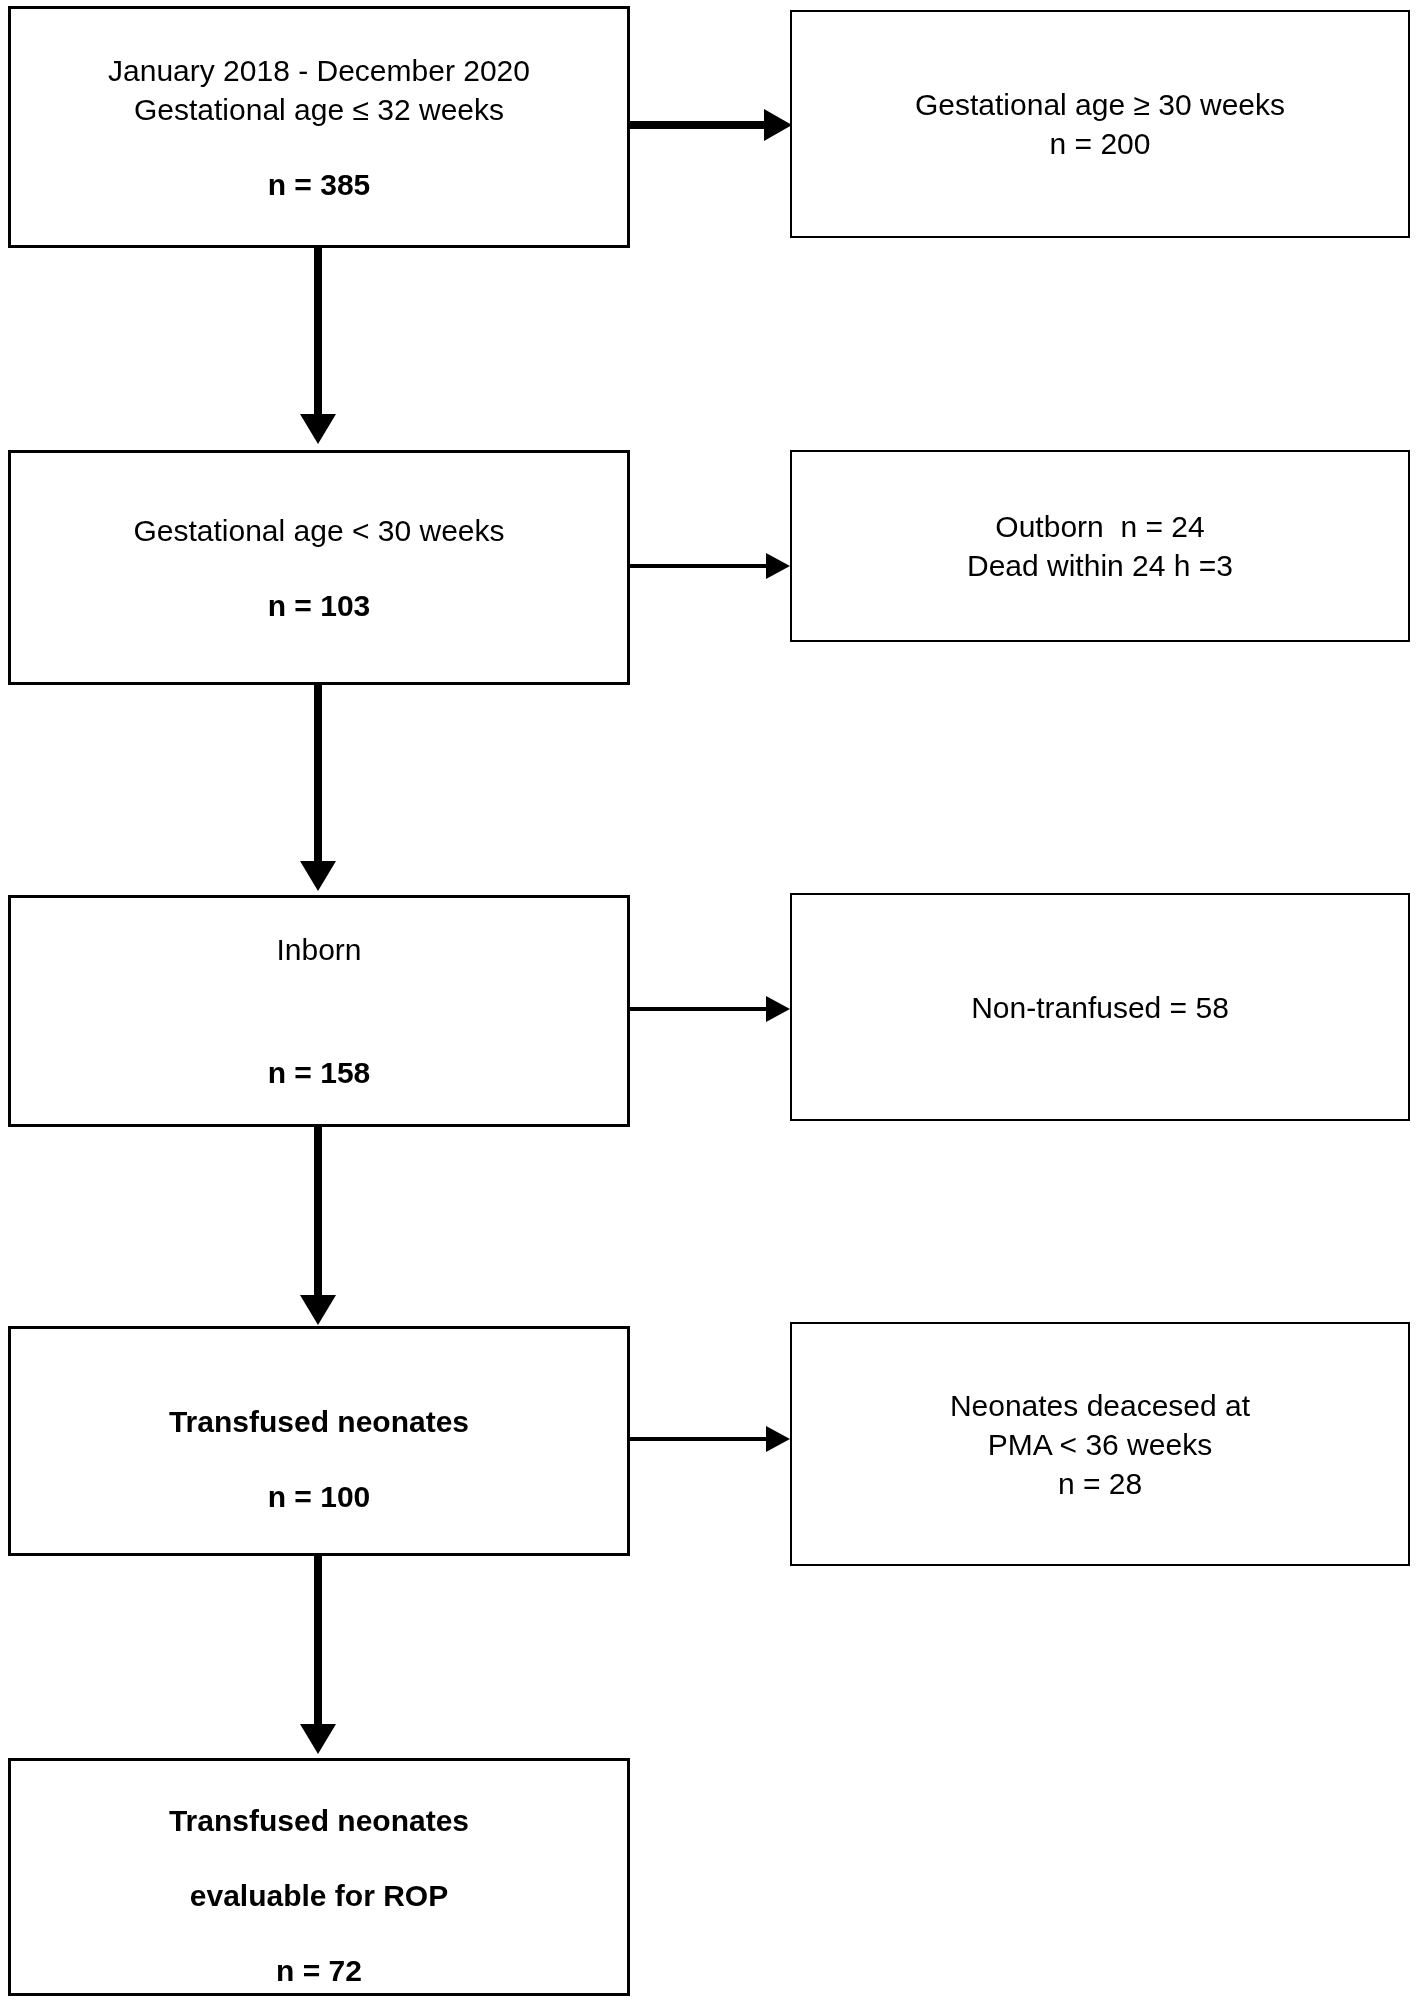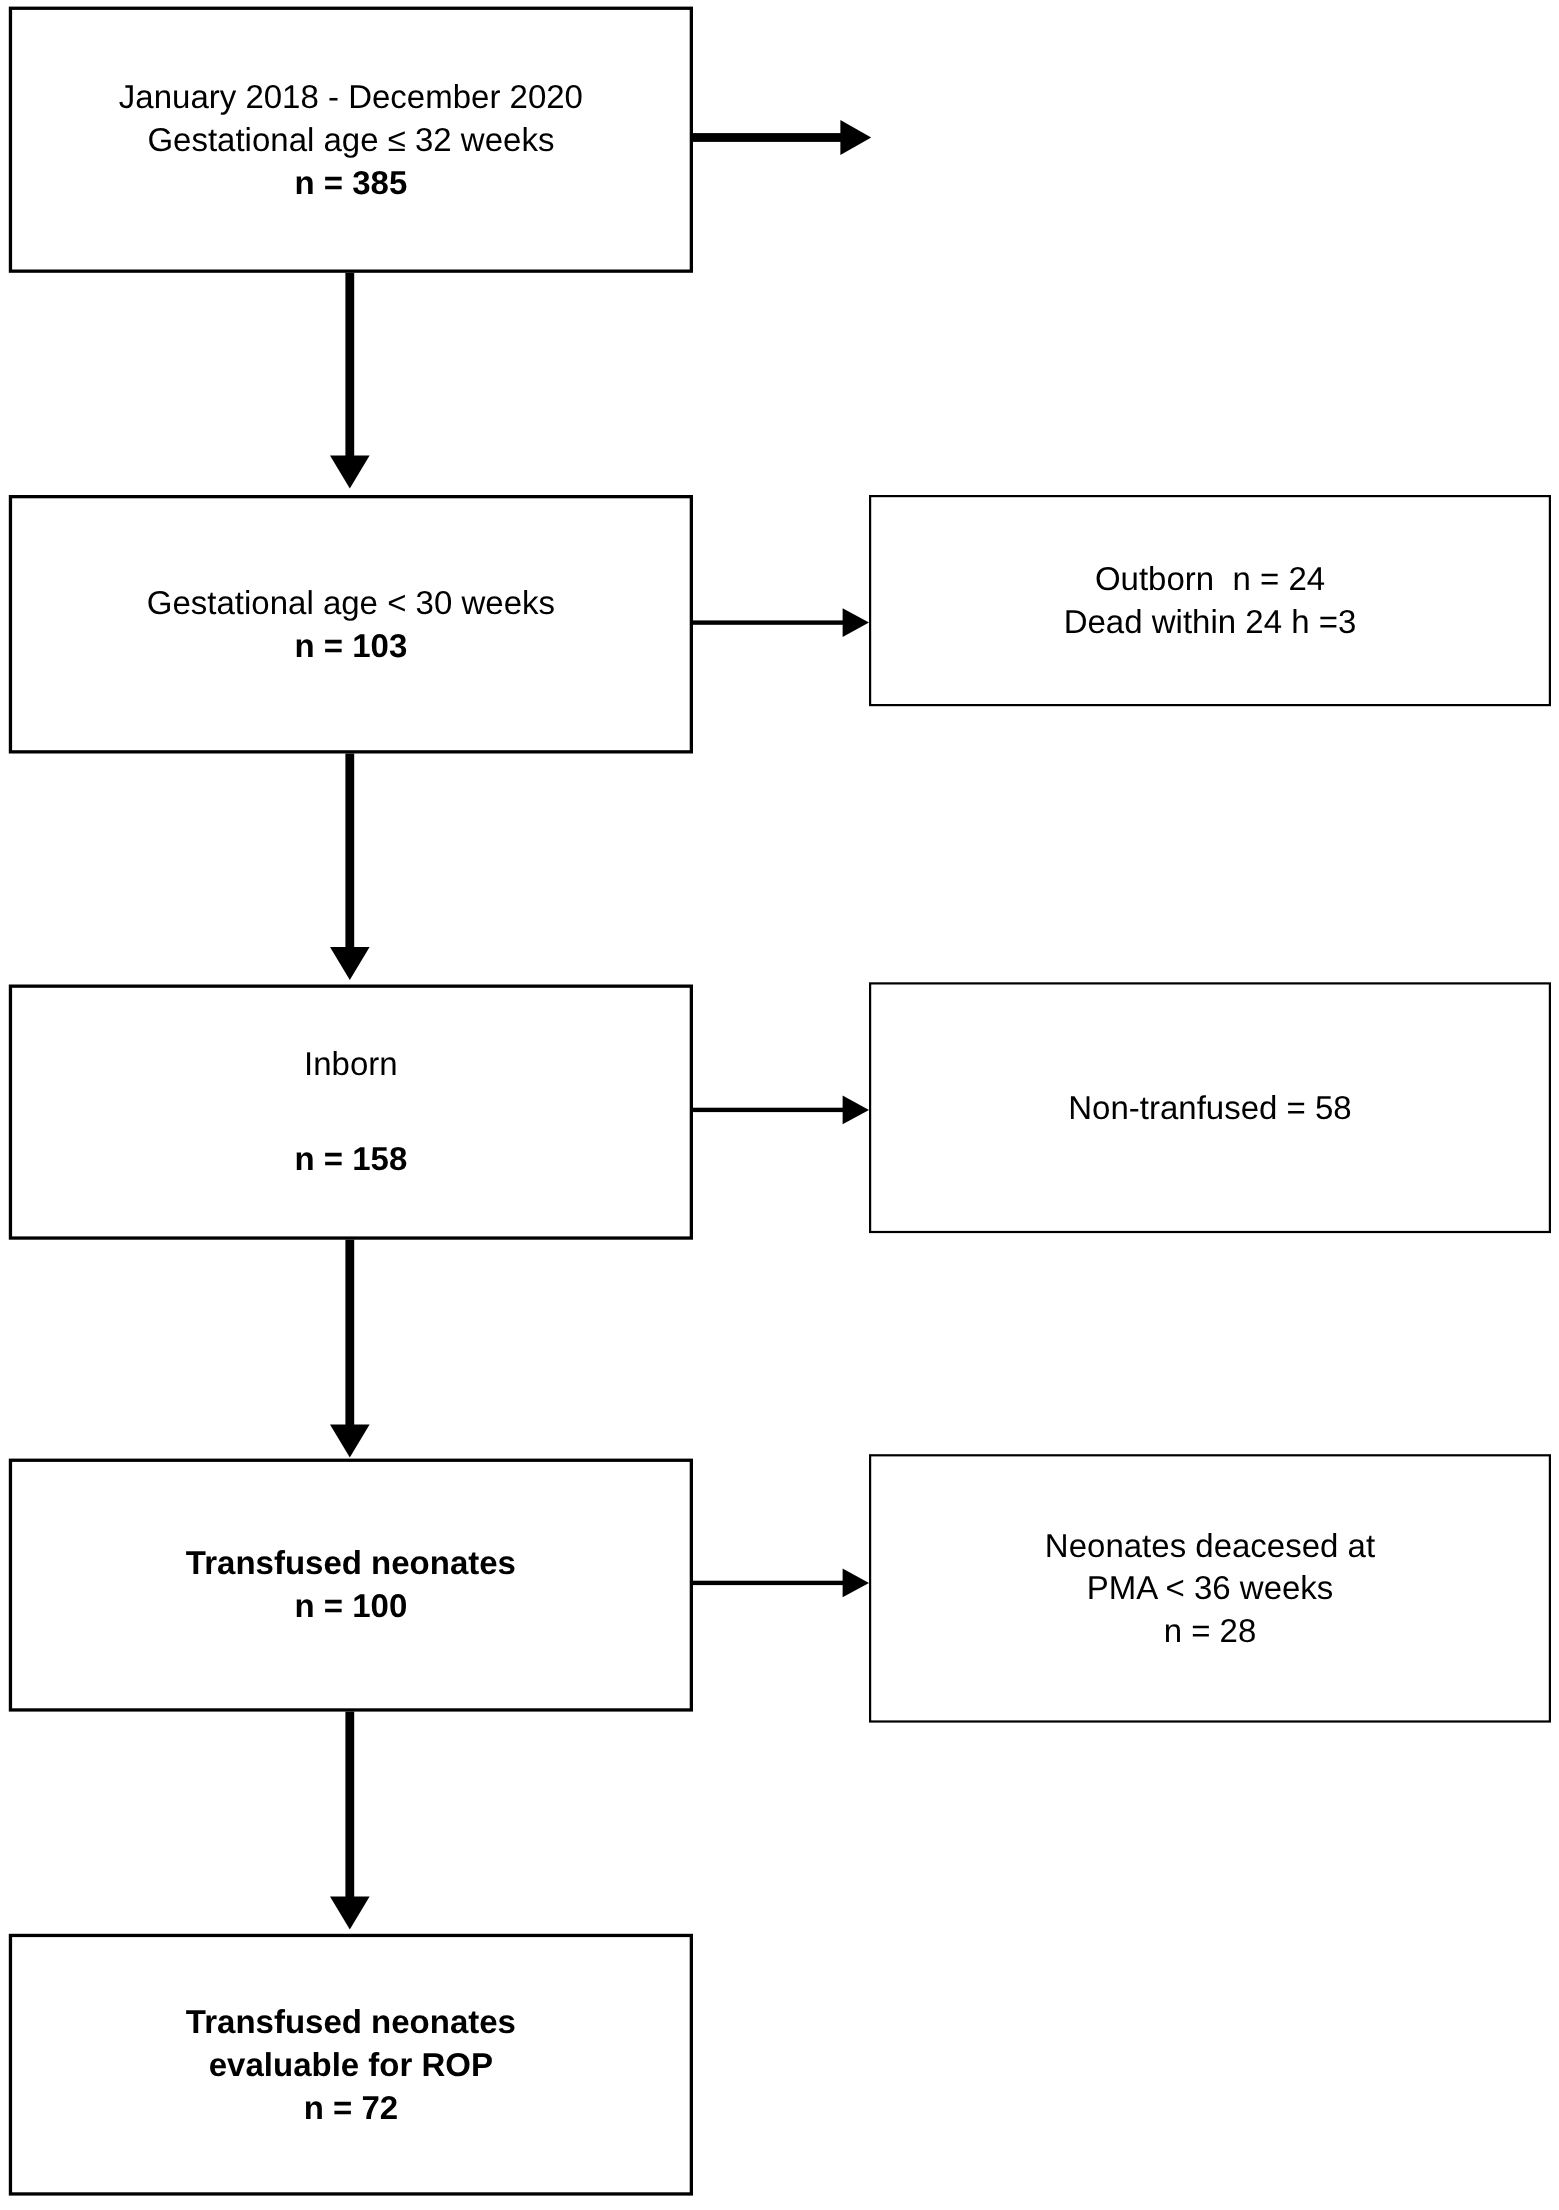--- a/index.html
+++ b/index.html
@@ -34,21 +34,21 @@
     white-space: pre;
   }
   
   .node.primary {
     border: 3px solid #000000;
   }
   
   .node.secondary {
     border: 2px solid #000000;
   }
-  .bold { font-weight: bold; }
+  .bold { font-weight: bold; margin-top: 36px; }
   .reg  { font-weight: normal; }
 
   .fs-main   { font-size: 30px; }
   .fs-second { font-size: 30px; }
 
   
   .conn {
     position: absolute;
     background: #000000;
   }
@@ -85,20 +85,24 @@
 
   <div class="node primary fs-main" style="left:8px; top:6px; width:622px; height:242px;">
     <span class="line reg">January 2018 - December 2020</span>
     <span class="line reg">Gestational age ≤ 32 weeks</span>
     <span class="line bold">n = 385</span>
   </div>
 
   <div class="conn h-thick" style="left:630px; top:121px; width:140px;"></div>
   <div class="arrow-right" style="left:764px; top:109px;"></div>
 
+  <div class="node secondary fs-second" style="left:790px; top:10px; width:620px; height:228px;">
+    <span class="line reg">Gestational age ≥ 30 weeks</span>
+    <span class="line reg">n = 200</span>
+  </div>
 
   <div class="conn v-thick" style="left:314px; top:248px; height:170px;"></div>
   <div class="arrow-down" style="left:300px; top:414px;"></div>
 
   <div class="node primary fs-main" style="left:8px; top:450px; width:622px; height:235px;">
     <span class="line reg">Gestational age &lt; 30 weeks</span>
     <span class="line bold">n = 103</span>
   </div>
 
   <div class="conn h-thin" style="left:630px; top:564px; width:146px;"></div>

